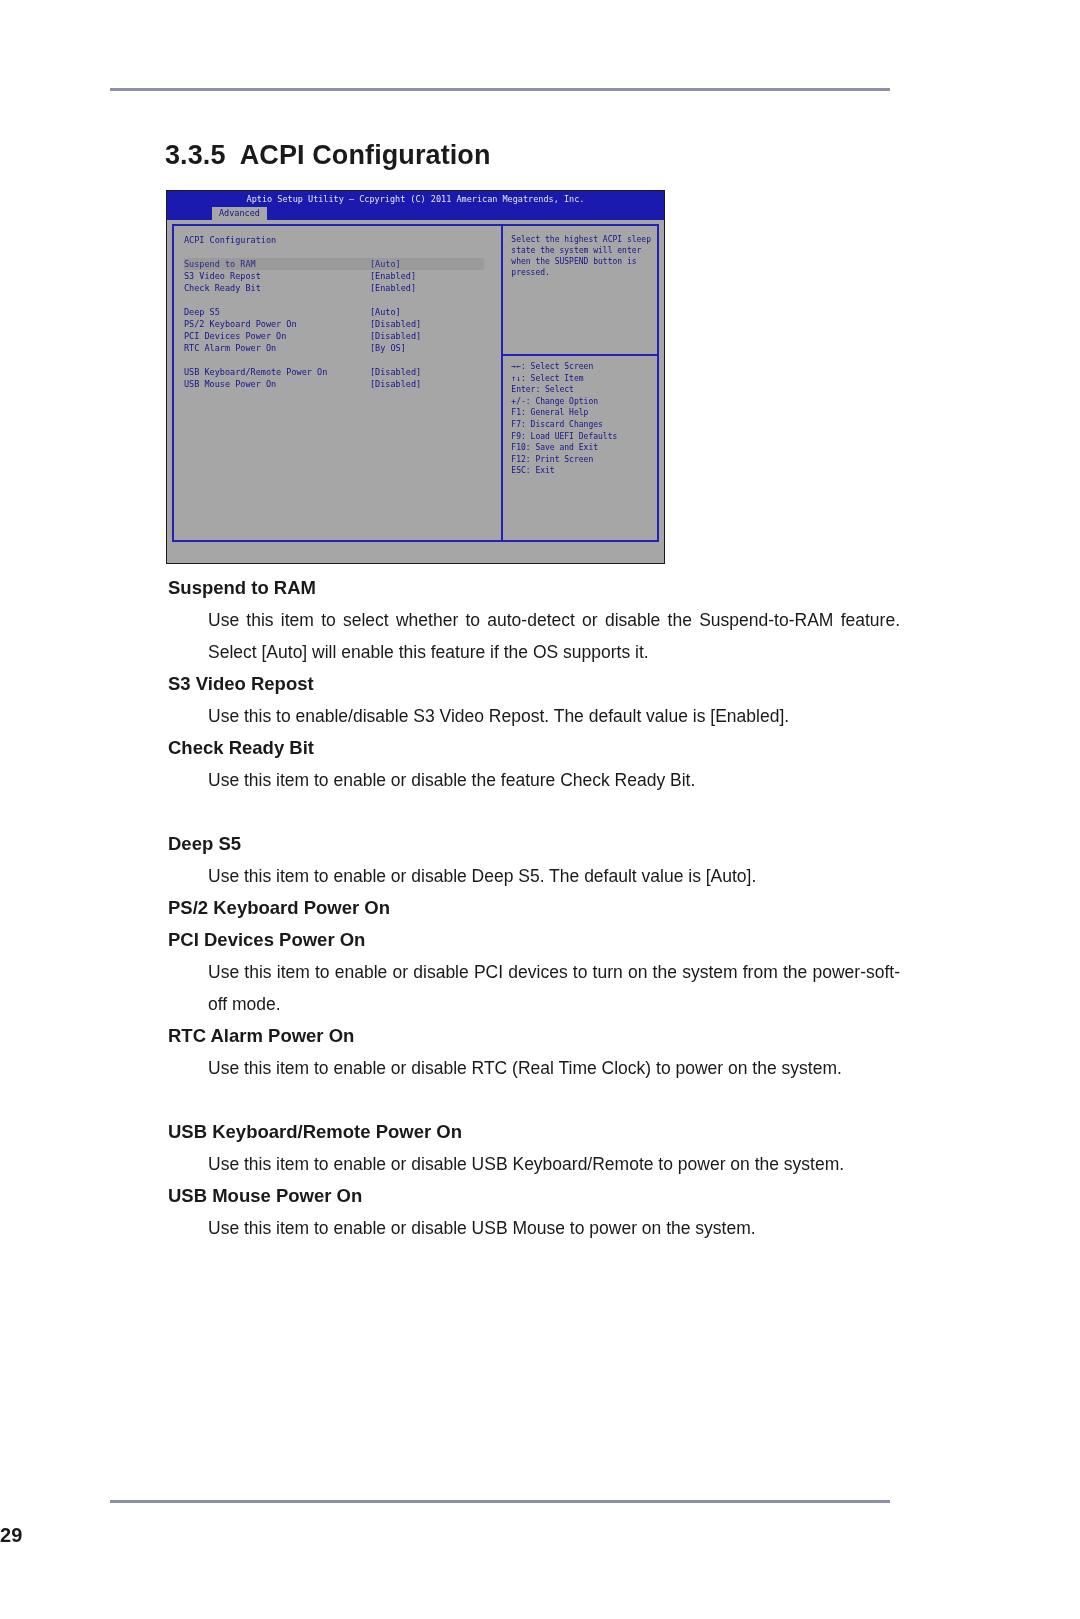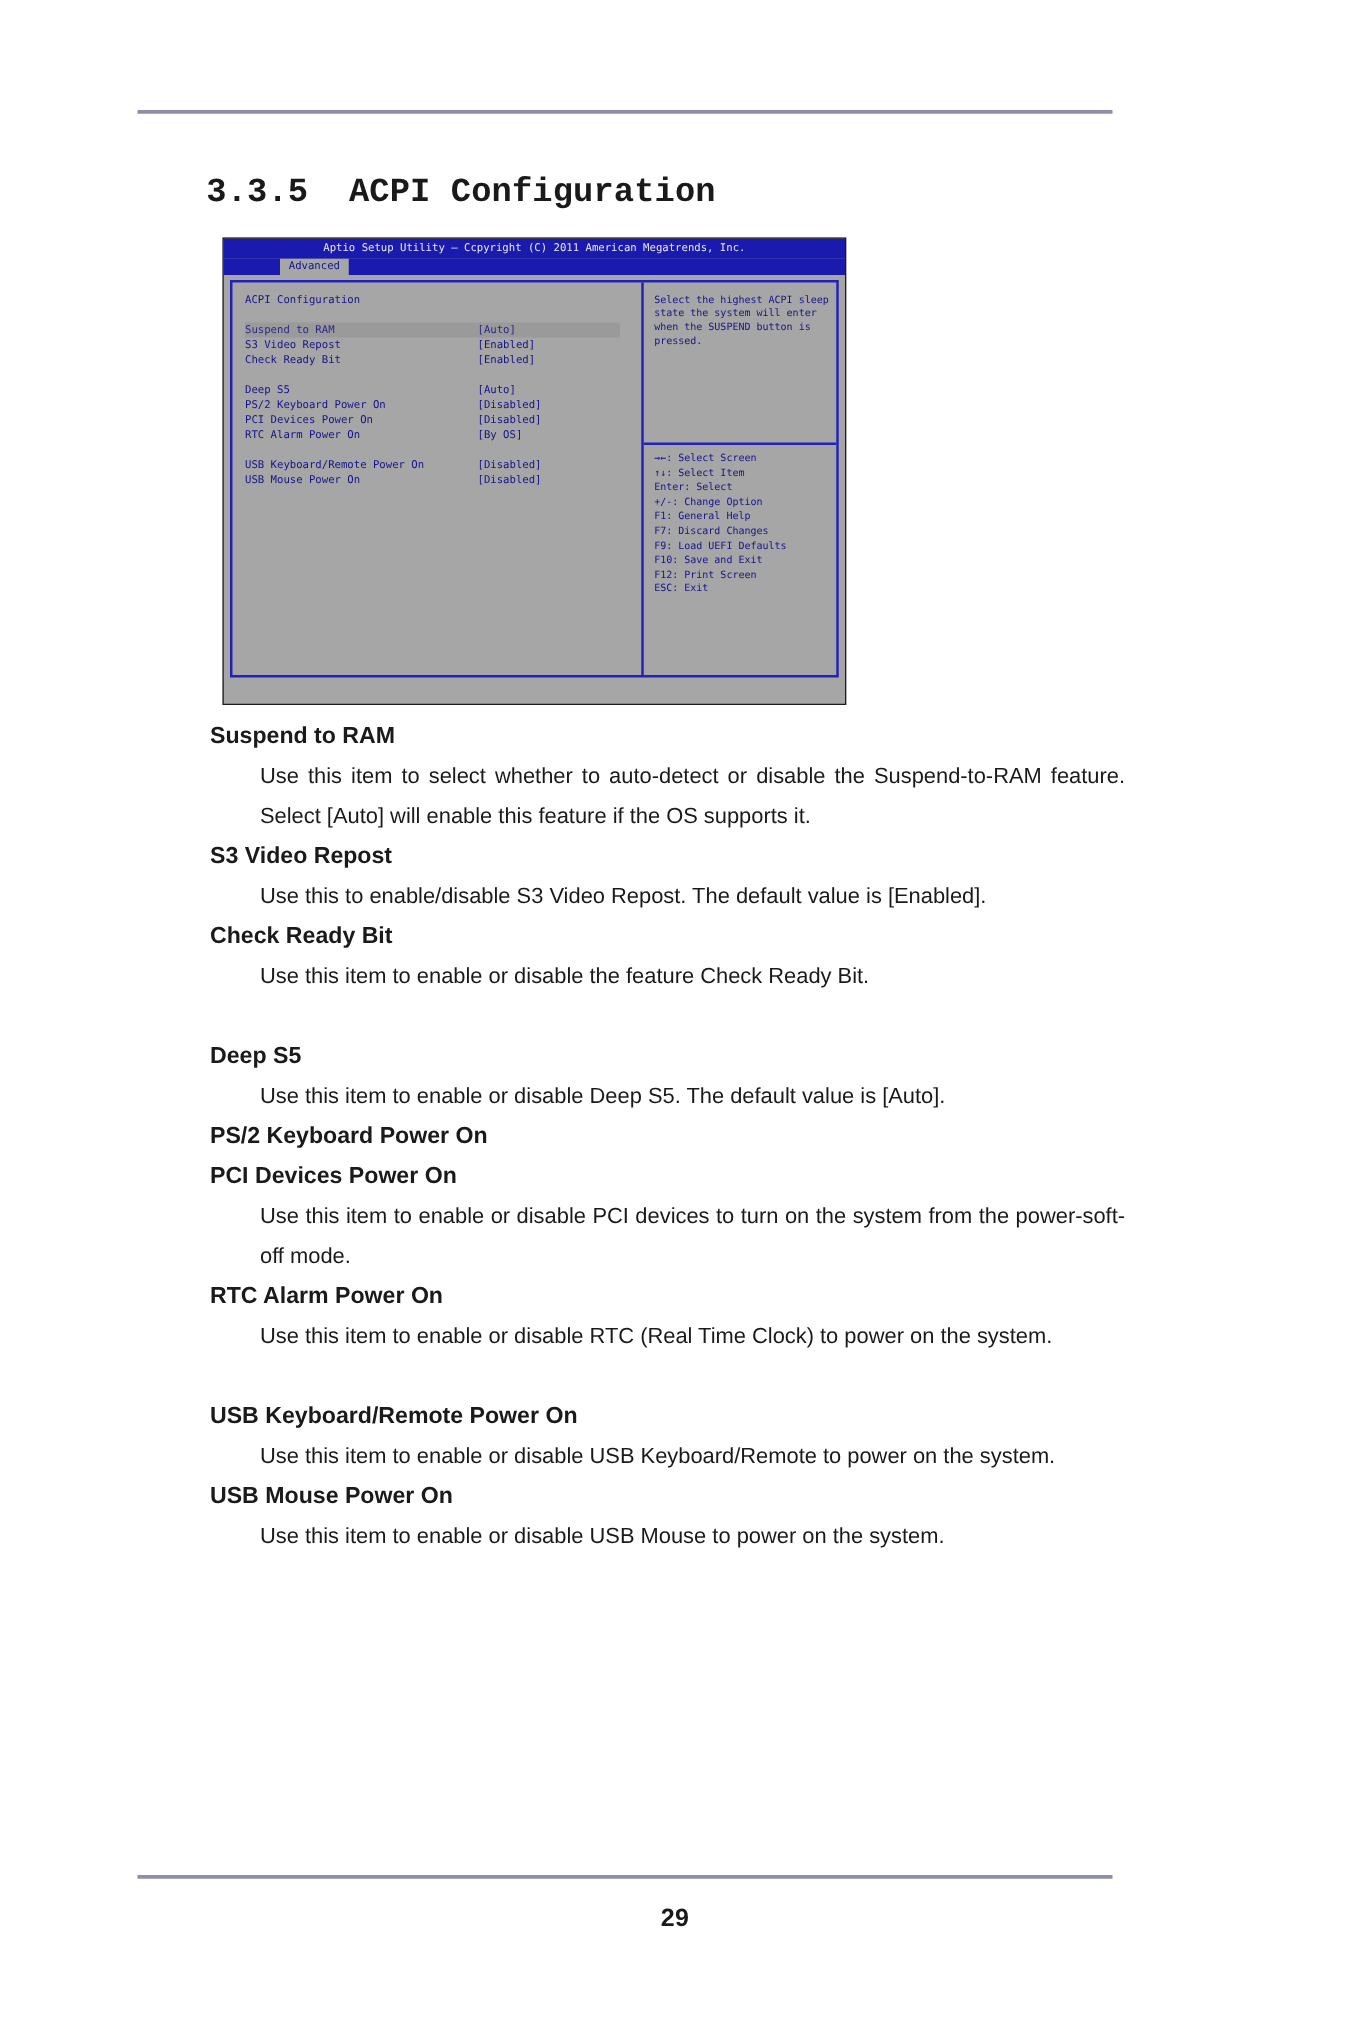--- a/index.html
+++ b/index.html
@@ -30,53 +30,50 @@
     background: #8d8fa6;
   }
   .rule-top { top: 88px; }
   .rule-bottom { top: 1500px; }
 
   .page-number {
     position: absolute;
     top: 1524px;
     left: 0;
     width: 1080px;
-    text-align: center;
     font-size: 20px;
     font-weight: bold;
     color: #1a1a1a;
     letter-spacing: .2px;
   }
 
   
   .section-heading {
     position: absolute;
     top: 140px;
     left: 165px;
     font-size: 27px;
     font-weight: bold;
     color: #1a1a1a;
     letter-spacing: .1px;
     white-space: pre;
-    font-family: Liberation Mono, monospace;
   }
 
   
   .bios {
     position: absolute;
     top: 190px;
     left: 166px;
     width: 499px;
     height: 374px;
     background: #a6a6a6;
     font-family: "DejaVu Sans Mono", monospace;
     box-sizing: border-box;
     border: 1px solid #1a1a1a;
     overflow: hidden;
-    margin-left: 12px;
   }
   .bios-titlebar {
     position: relative;
     height: 16px;
     background: #1a1aae;
     color: #e8e8e8;
     font-size: 8.5px;
     line-height: 16px;
     text-align: center;
     white-space: pre;

